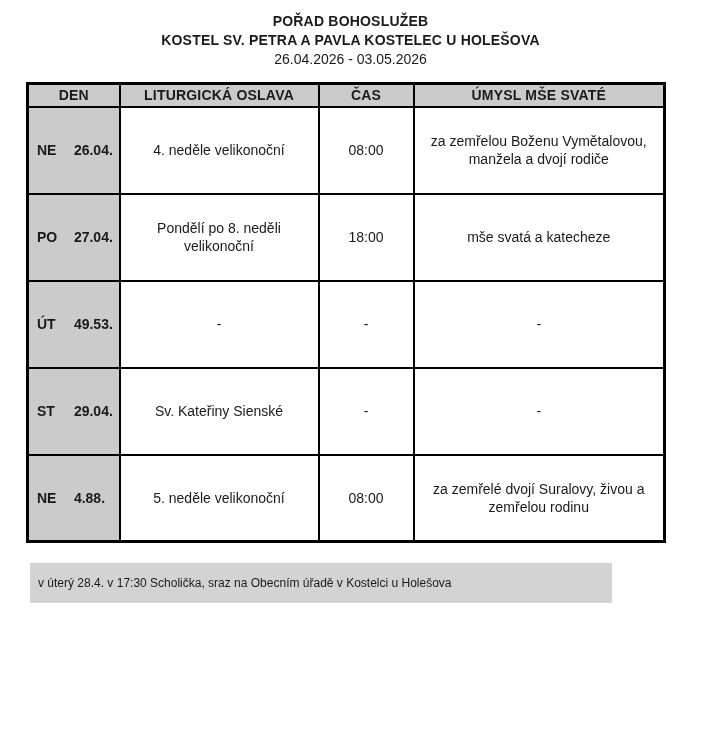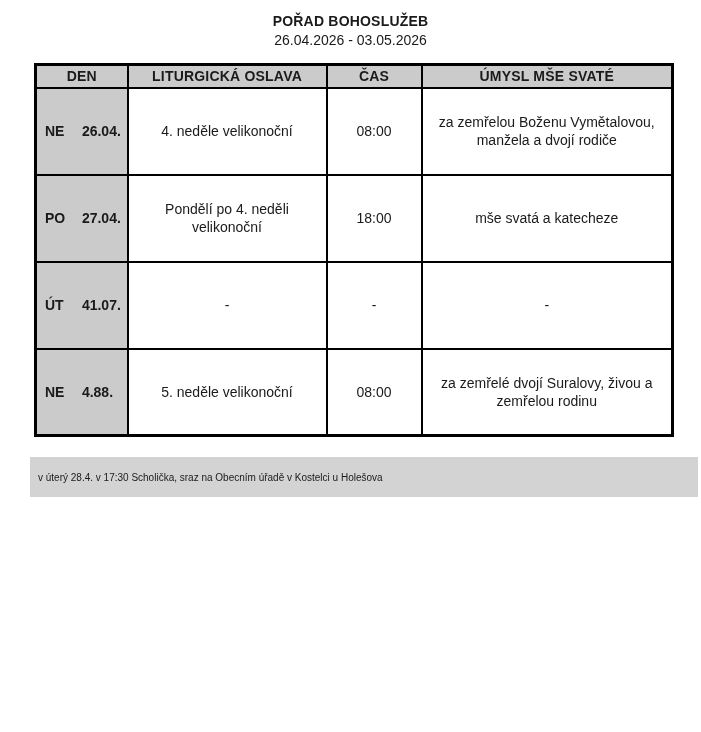--- a/index.html
+++ b/index.html
@@ -33,21 +33,21 @@
   }
   .title-date {
     font-size: 14px;
     font-weight: normal;
     line-height: 19px;
   }
   table.schedule {
     border-collapse: collapse;
     table-layout: fixed;
     width: 637px;
-    margin: 13px 0 0 34px;
+    margin: 13px 0 0 26px;
     border: 3px solid var(--border-color);
   }
   table.schedule th, table.schedule td {
     border: 2px solid var(--border-color);
     vertical-align: middle;
     overflow: hidden;
   }
   table.schedule th {
     background: var(--cell-shading);
     height: 23px;
@@ -70,36 +70,37 @@
   td.day-cell .day-date { display: inline-block; margin-left: 9px; }
   td.celebration-cell, td.time-cell, td.intention-cell {
     font-size: 14px;
     text-align: center;
     line-height: 18px;
     padding: 4px 4px;
   }
   td.intention-cell { padding: 2px 8px; }
   .footer-note {
     margin: 20px 0 0 30px;
-    width: 668px;
+    width: 582px;
     height: 40px;
     background: var(--footer-shading);
     display: flex;
     align-items: center;
     padding-left: 8px;
-    font-size: 10px;
+    font-size: 12px;
   }
 </style>
 </head>
 <body>
 
 <div class="page">
 
   <div class="title-block">
     <div class="title-line1">POŘAD BOHOSLUŽEB</div>
+    <div class="title-line2">KOSTEL SV. PETRA A PAVLA KOSTELEC U HOLEŠOVA</div>
     <div class="title-date">26.04.2026 - 03.05.2026</div>
   </div>
 
   <table class="schedule">
     <colgroup>
       <col style="width:92px">
       <col style="width:199px">
       <col style="width:95px">
       <col style="width:251px">
     </colgroup>
@@ -120,35 +121,44 @@
       <td class="celebration-cell">4. neděle velikonoční</td>
       <td class="time-cell">08:00</td>
       <td class="intention-cell">za zemřelou Boženu Vymětalovou, manžela a dvojí rodiče</td>
     </tr>
 
     <tr>
       <td class="day-cell">
         <span class="day-abbr">PO</span>
         <span class="day-date">27.04.</span>
       </td>
-      <td class="celebration-cell">Pondělí po 4. neděli velikonoční</td>
+      <td class="celebration-cell">Pondělí po 8. neděli velikonoční</td>
       <td class="time-cell">18:00</td>
       <td class="intention-cell">mše svatá a katecheze</td>
     </tr>
 
     <tr>
       <td class="day-cell">
         <span class="day-abbr">ÚT</span>
-        <span class="day-date">41.07.</span>
+        <span class="day-date">49.53.</span>
       </td>
       <td class="celebration-cell">-</td>
       <td class="time-cell">-</td>
       <td class="intention-cell">-</td>
     </tr>
 
+    <tr>
+      <td class="day-cell">
+        <span class="day-abbr">ST</span>
+        <span class="day-date">29.04.</span>
+      </td>
+      <td class="celebration-cell">Sv. Kateřiny Sienské</td>
+      <td class="time-cell">-</td>
+      <td class="intention-cell">-</td>
+    </tr>
 
 
 
 
     <tr>
       <td class="day-cell">
         <span class="day-abbr">NE</span>
         <span class="day-date">4.88.</span>
       </td>
       <td class="celebration-cell">5. neděle velikonoční</td>

